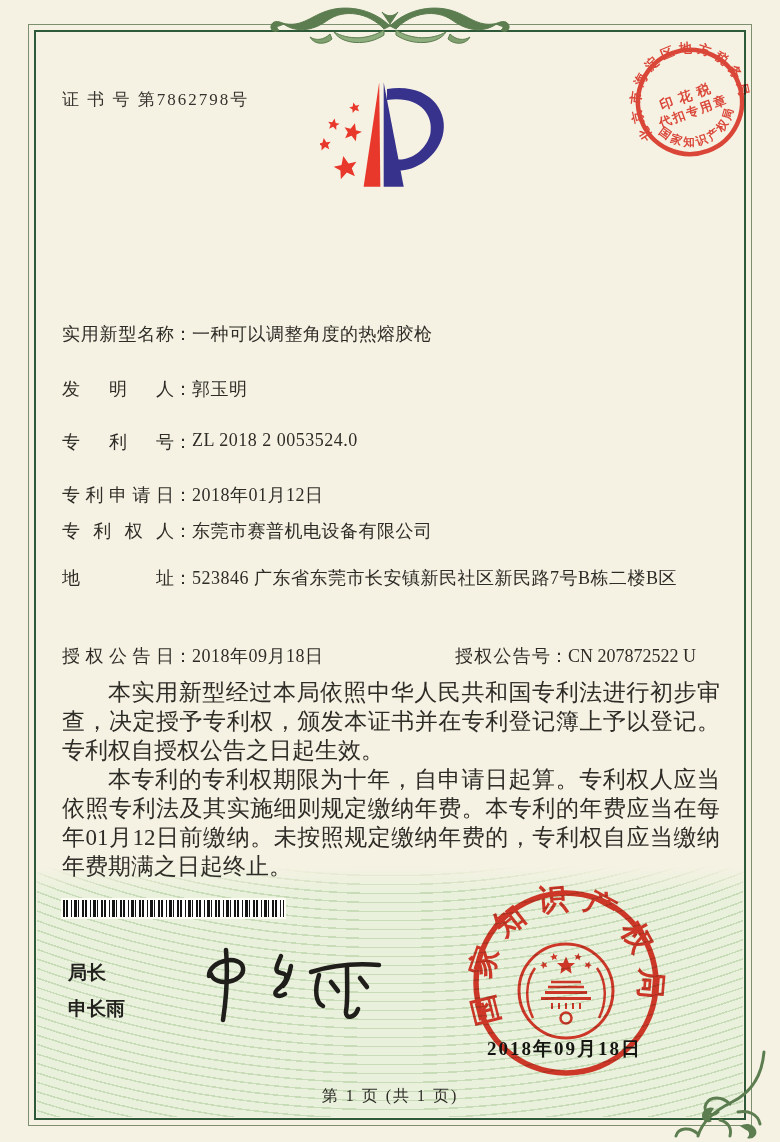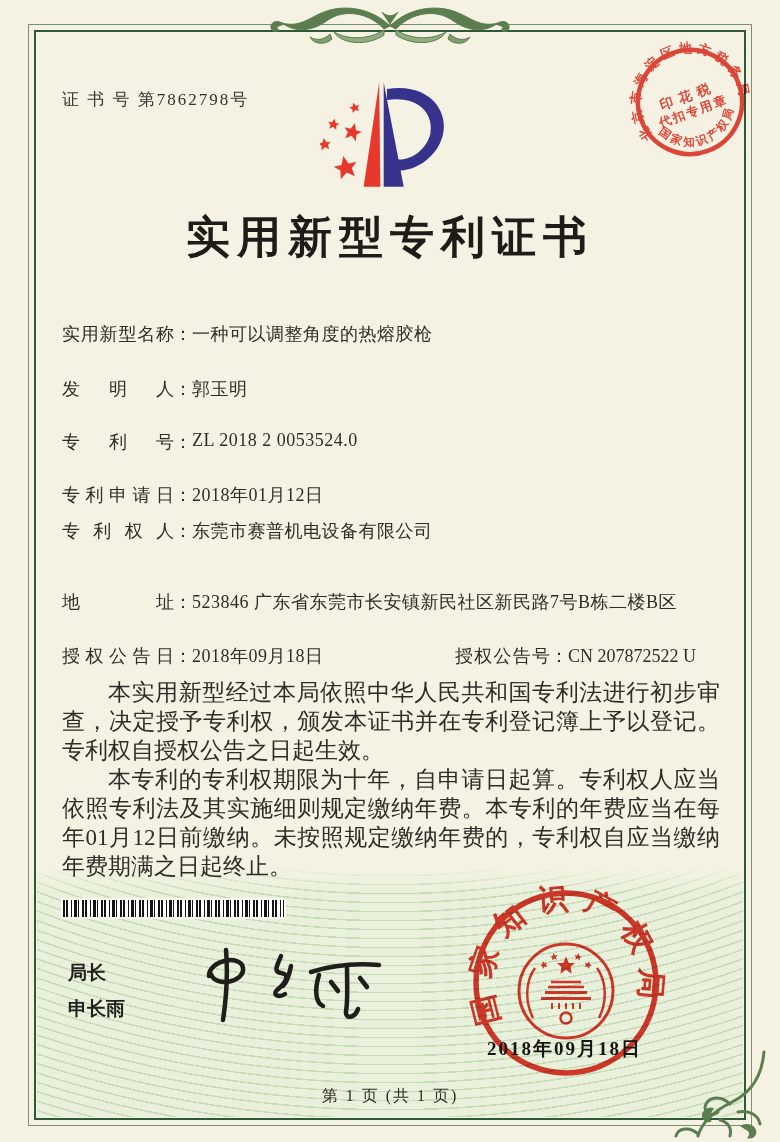--- a/index.html
+++ b/index.html
@@ -140,38 +140,37 @@
         <textPath href="#stampTopArc">北京市海淀区地方税务局</textPath>
       </text>
       <text x="0" y="-2" text-anchor="middle" font-size="13.5" letter-spacing="6">印花税</text>
       <text x="0" y="14" text-anchor="middle" font-size="12.5" letter-spacing="2">代扣专用章</text>
       <text font-size="11.5" letter-spacing="2.5">
         <textPath href="#stampBottomArc">国家知识产权局</textPath>
       </text>
     </g>
   </svg>
 
-  <div class="title">实用新型专利证书</div>
 
   <div class="field" style="top:322px">
     <span class="lbl">实用新型名称</span><span class="col">：</span><span class="val">一种可以调整角度的热熔胶枪</span>
   </div>
   <div class="field" style="top:377px">
     <span class="lbl">发明人</span><span class="col">：</span><span class="val">郭玉明</span>
   </div>
   <div class="field" style="top:430px">
     <span class="lbl">专利号</span><span class="col">：</span><span class="val">ZL 2018 2 0053524.0</span>
   </div>
   <div class="field" style="top:483px">
     <span class="lbl">专利申请日</span><span class="col">：</span><span class="val">2018年01月12日</span>
   </div>
   <div class="field" style="top:519px">
     <span class="lbl">专利权人</span><span class="col">：</span><span class="val">东莞市赛普机电设备有限公司</span>
   </div>
-  <div class="field wrap" style="top:590px">
+  <div class="field wrap" style="top:566px">
     <span class="lbl">地址</span><span class="col">：</span><span class="val">523846 广东省东莞市长安镇新民社区新民路7号B栋二楼B区</span>
   </div>
 
   <div class="field" style="top:644px">
     <span class="lbl">授权公告日</span><span class="col">：</span><span class="val">2018年09月18日</span>
   </div>
   <div class="grant-right" style="top:644px">
     <span class="lbl">授权公告号</span><span class="col">：</span><span class="val">CN 207872522 U</span>
   </div>
 

